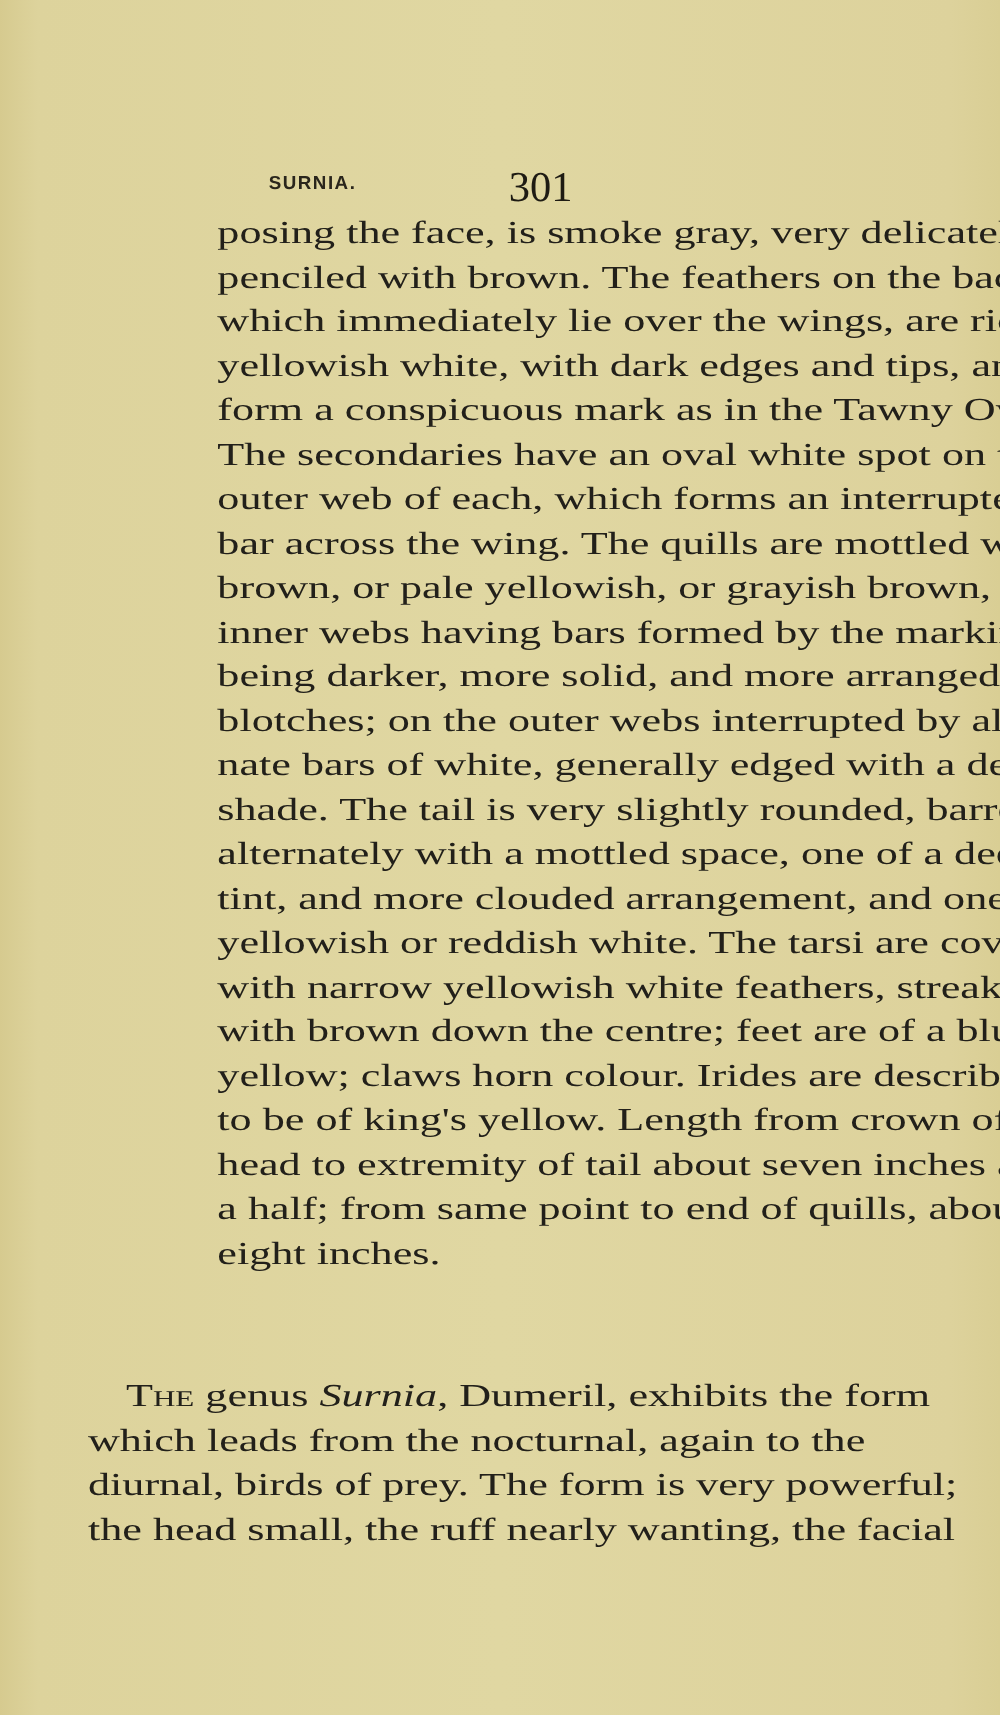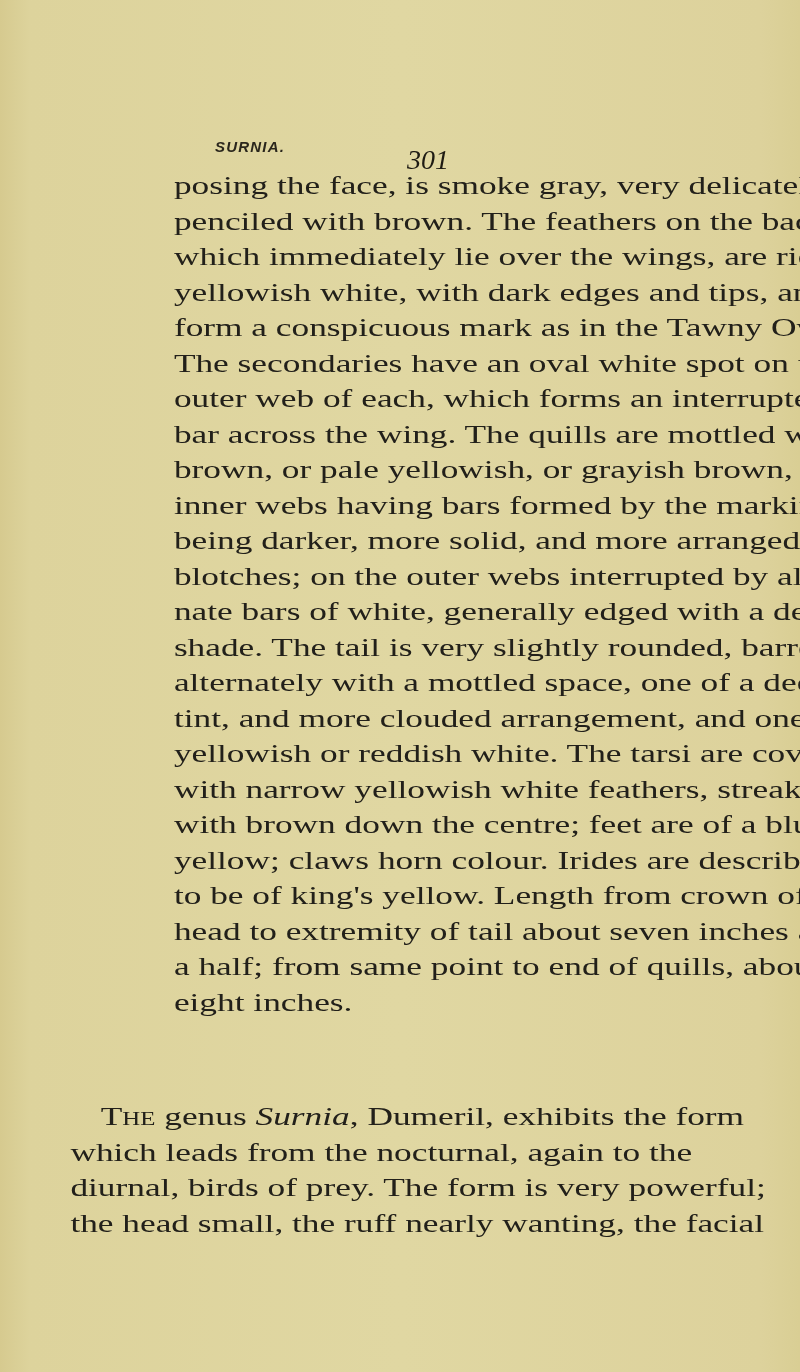--- a/index.html
+++ b/index.html
@@ -6,33 +6,32 @@
   body {
     width: 800px; height: 1372px; overflow: hidden;
     background: #ddd29a;
     background: linear-gradient(90deg, #d6ca8f 0px, #ddd39c 30px, #e0d7a2 400px, #ddd29c 760px, #d9ce94 800px);
     font-family: "Liberation Serif", "DejaVu Serif", serif;
     color: #1f1c14;
     position: relative;
   }
   .page { position: absolute; left: 0; top: 0; width: 800px; height: 1372px; }
   .running-head {
-    position: absolute; top: 138px; left: 0; width: 732px; height: 30px; font-style: italic;
+    position: absolute; top: 138px; left: 0; width: 732px; height: 30px;
   }
   .running-title {
     position: absolute; left: 215px; top: 0;
     font-family: "Liberation Sans", "DejaVu Sans", sans-serif;
     font-weight: bold; font-size: 15px; letter-spacing: 1.2px;
     color: #2a261c;
   }
   .page-number {
     position: absolute; left: 407px; top: -6px;
-    font-size: 28px; font-weight: normal;
+    font-size: 34px; font-weight: normal;
     color: #1e1b13;
-    margin-top: 12px;
   }
   .body-text {
     position: absolute; left: 57px; top: 185px; width: 383px;
     font-size: 26.2px; line-height: 35.5px;
     text-align: justify;
     color: #22201a;
   }
   .body-text .line { display: block; white-space: nowrap; text-align-last: justify; height: 35.5px; }
   .body-text .line.last { text-align-last: left; }
   .para2 {

